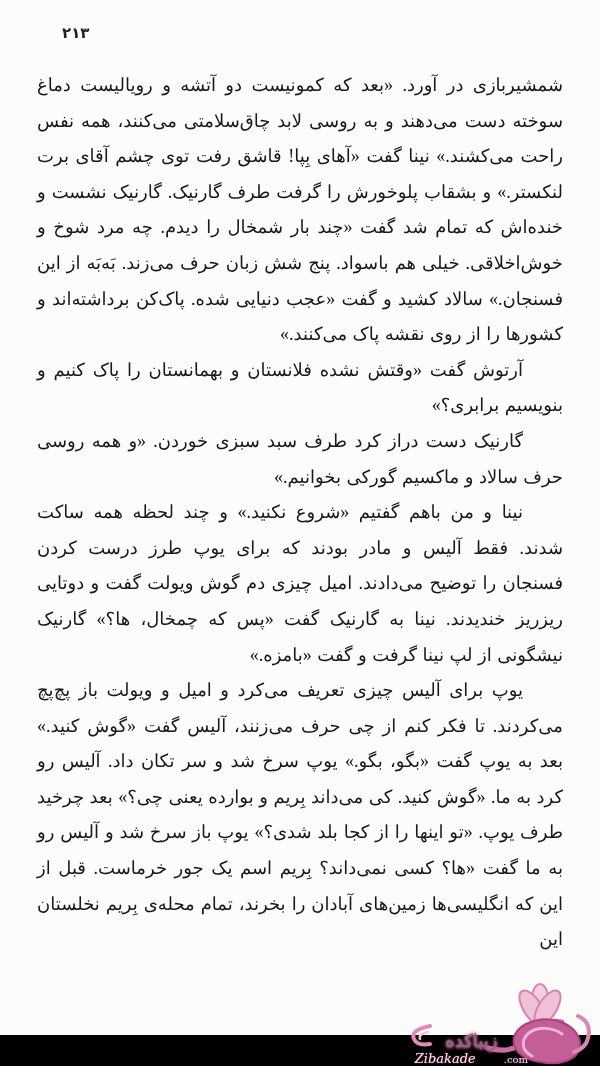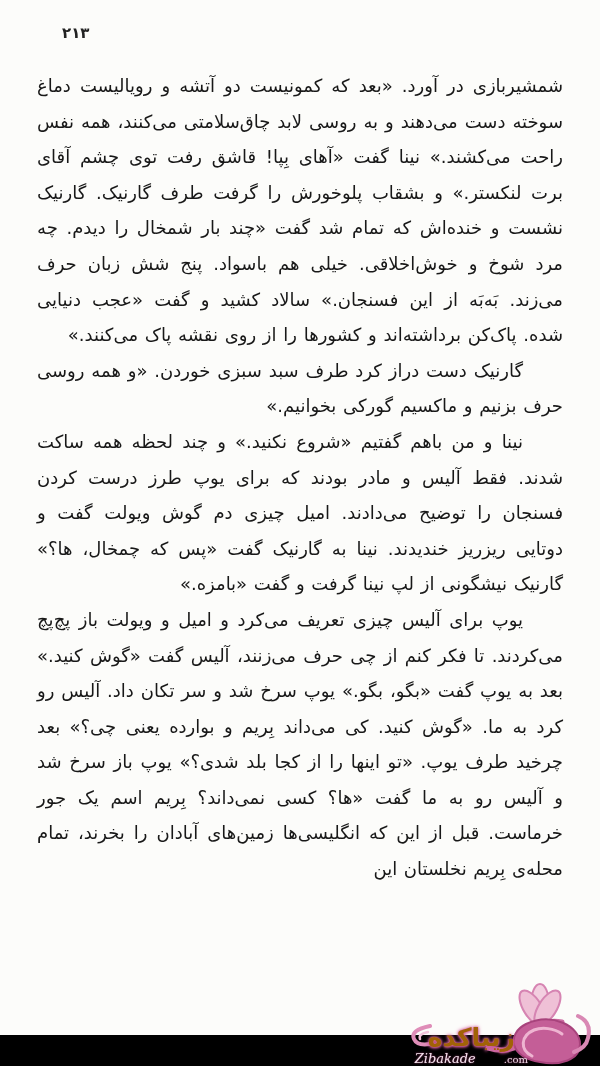--- a/index.html
+++ b/index.html
@@ -32,20 +32,21 @@
   }
   
   .body-text{
     position:absolute;
     top:68px;right:37px;left:37px;
     direction:rtl;
     text-align:justify;
     font-size:18px;
     line-height:35.6px;
     color:#181818;
+    font-family:Liberation Serif, serif;
   }
   .body-text p{
     margin:0;
     text-indent:40px;
     word-spacing:1px;
   }
   .body-text p:first-child{text-indent:0;}
   
   .wm-band{
     position:absolute;
@@ -66,23 +67,23 @@
   }
   .wm-logo{
     position:absolute;
     right:72px;bottom:1px;
     z-index:3;
     text-align:center;
     line-height:1;
   }
   .wm-fa{
     direction:rtl;
-    font-size:25px;
-    font-weight:bold;
-    color:#a16207;
+    font-size:18px;
+    font-weight:normal;
+    color:#737373;
     text-shadow:0 0 2px #e06fa8,0 0 4px #d45f9e,0 1px 3px #c2528f;
     letter-spacing:1px;
   }
   .wm-en{
     margin-top:2px;
     font-family:"DejaVu Serif",serif;
     font-style:italic;
     color:#f3e6ee;
     font-size:13px;
     text-shadow:0 0 2px #b3447f;
@@ -98,21 +99,22 @@
 <body>
 
 <div class="page">
 
   <div class="running-head">
     <span class="page-num">۲۱۳</span>
   </div>
 
   <div class="body-text">
     <p>شمشیربازی در آورد. «بعد که کمونیست دو آتشه و رویالیست دماغ سوخته دست می‌دهند و به روسی لابد چاق‌سلامتی می‌کنند، همه نفس راحت می‌کشند.» نینا گفت «آهای بِپا! قاشق رفت توی چشم آقای برت لنکستر.» و بشقاب پلوخورش را گرفت طرف گارنیک. گارنیک نشست و خنده‌اش که تمام شد گفت «چند بار شمخال را دیدم. چه مرد شوخ و خوش‌اخلاقی. خیلی هم باسواد. پنج شش زبان حرف می‌زند. بَه‌بَه از این فسنجان.» سالاد کشید و گفت «عجب دنیایی شده. پاک‌کن برداشته‌اند و کشورها را از روی نقشه پاک می‌کنند.»</p>
-    <p>گارنیک دست دراز کرد طرف سبد سبزی خوردن. «و همه روسی حرف بزنیم و ماکسیم گورکی بخوانیم.»</p>
+    <p>آرتوش گفت «وقتش نشده فلانستان و بهمانستان را پاک کنیم و بنویسیم برابری؟»</p>
+    <p>گارنیک دست دراز کرد طرف سبد سبزی خوردن. «و همه روسی حرف سالاد و ماکسیم گورکی بخوانیم.»</p>
     <p>نینا و من باهم گفتیم «شروع نکنید.» و چند لحظه همه ساکت شدند. فقط آلیس و مادر بودند که برای یوپ طرز درست کردن فسنجان را توضیح می‌دادند. امیل چیزی دم گوش ویولت گفت و دوتایی ریزریز خندیدند. نینا به گارنیک گفت «پس که چمخال، ها؟» گارنیک نیشگونی از لپ نینا گرفت و گفت «بامزه.»</p>
     <p>یوپ برای آلیس چیزی تعریف می‌کرد و امیل و ویولت باز پچ‌پچ می‌کردند. تا فکر کنم از چی حرف می‌زنند، آلیس گفت «گوش کنید.» بعد به یوپ گفت «بگو، بگو.» یوپ سرخ شد و سر تکان داد. آلیس رو کرد به ما. «گوش کنید. کی می‌داند بِریم و بوارده یعنی چی؟» بعد چرخید طرف یوپ. «تو اینها را از کجا بلد شدی؟» یوپ باز سرخ شد و آلیس رو به ما گفت «ها؟ کسی نمی‌داند؟ بِریم اسم یک جور خرماست. قبل از این که انگلیسی‌ها زمین‌های آبادان را بخرند، تمام محله‌ی بِریم نخلستان این</p>
   </div>
 
   <div class="wm-band"></div>
 
   <svg class="curl" width="26" height="30" viewBox="0 0 26 30">
     <path d="M24,2 Q4,6 8,15 Q11,22 24,20" fill="none" stroke="#df8db8" stroke-width="4" stroke-linecap="round"></path>
     <path d="M22,8 Q12,10 14,15" fill="none" stroke="#f2c3da" stroke-width="2.5" stroke-linecap="round"></path>
   </svg>

